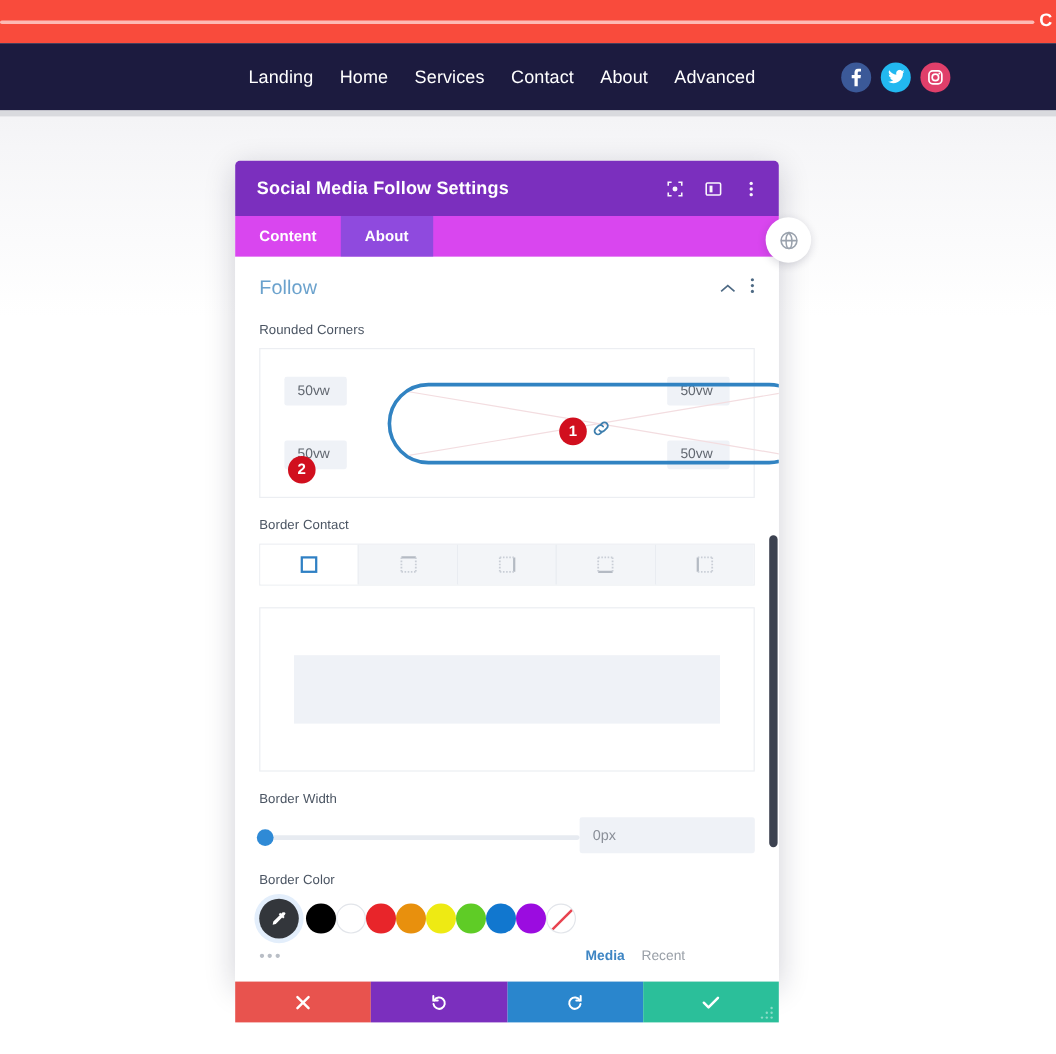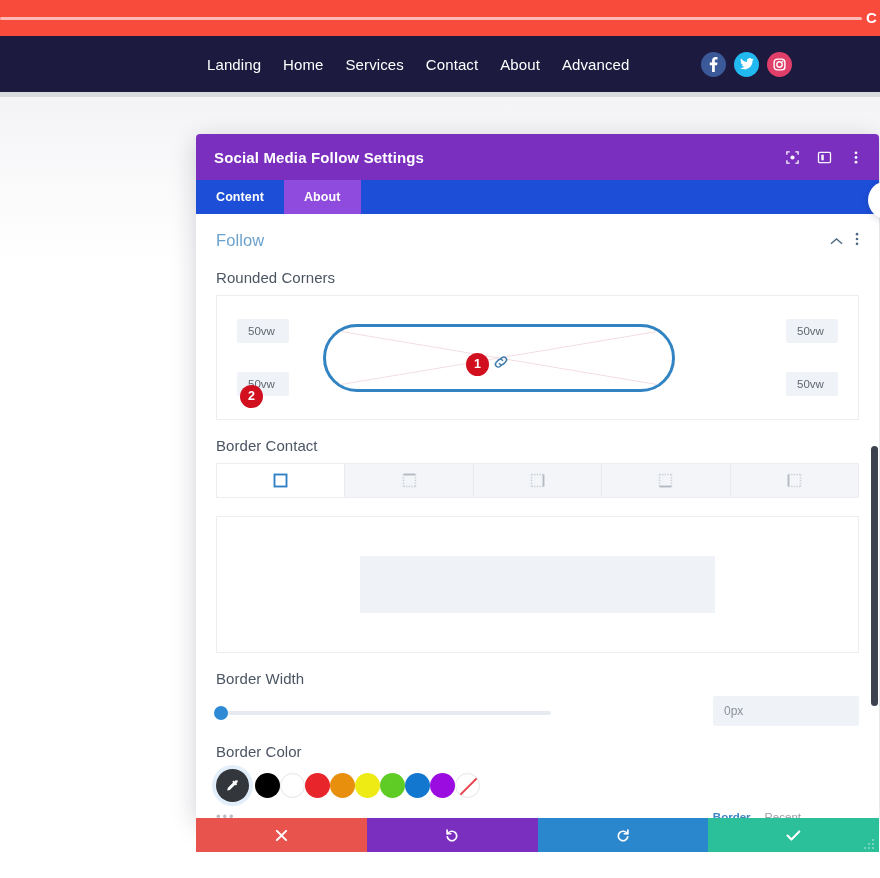--- a/index.html
+++ b/index.html
@@ -98,21 +98,21 @@
     top: 92px; left: 0;
     width: 880px; height: 5px;
     background: #d9dade;
   }
 
   
   .modal {
     position: absolute;
     left: 196px;
     top: 134px;
-    width: 683px;
+    width: 453px;
     height: 684px;
     background: #ffffff;
     border-radius: 4px 4px 0 0;
     box-shadow: 0 6px 26px rgba(20,20,50,0.20);
     overflow: visible;
   }
 
   .modal-header {
     height: 46px;
     background: #7b2fbe;
@@ -138,21 +138,21 @@
     display: flex;
     align-items: center;
     justify-content: center;
     width: 18px;
     height: 18px;
     opacity: .96;
   }
 
   .modal-tabs {
     height: 34px;
-    background: #1d4ed8;
+    background: #d946ef;
     display: flex;
     align-items: stretch;
   }
   .tab {
     padding: 0 20px;
     display: flex;
     align-items: center;
     color: #ffffff;
     font-size: 12.5px;
     font-weight: 700;
@@ -205,21 +205,21 @@
   }
   .section-head-icons {
     display: flex;
     align-items: center;
     gap: 12px;
     color: #4e6a84;
   }
 
   .field-label {
     color: #4b5563;
-    font-size: 15px;
+    font-size: 11px;
     margin-top: 17px;
     margin-bottom: 9px;
     letter-spacing: .05px;
   }
 
   
   .corners-box {
     position: relative;
     border: 1px solid #eceef2;
     height: 125px;
@@ -646,21 +646,21 @@
         <span class="sw" style="background:#eeea13"></span>
         <span class="sw" style="background:#5fcc26"></span>
         <span class="sw" style="background:#1177cf"></span>
         <span class="sw" style="background:#9b0ce0"></span>
         <span class="sw sw-none"></span>
       </div>
 
       <div class="palette-footer">
         <span class="dots-more">•••</span>
         <div class="pal-tabs">
-          <span class="pal-tab active">Border</span>
+          <span class="pal-tab active">Media</span>
           <span class="pal-tab">Recent</span>
         </div>
       </div>
 
       <div class="scrollbar"></div>
     </div>
 
     <div class="modal-footer">
       <button class="fbtn fb-cancel">
         <svg width="13" height="13" viewBox="0 0 14 14" fill="none" stroke="currentColor" stroke-width="2.2" stroke-linecap="round">

